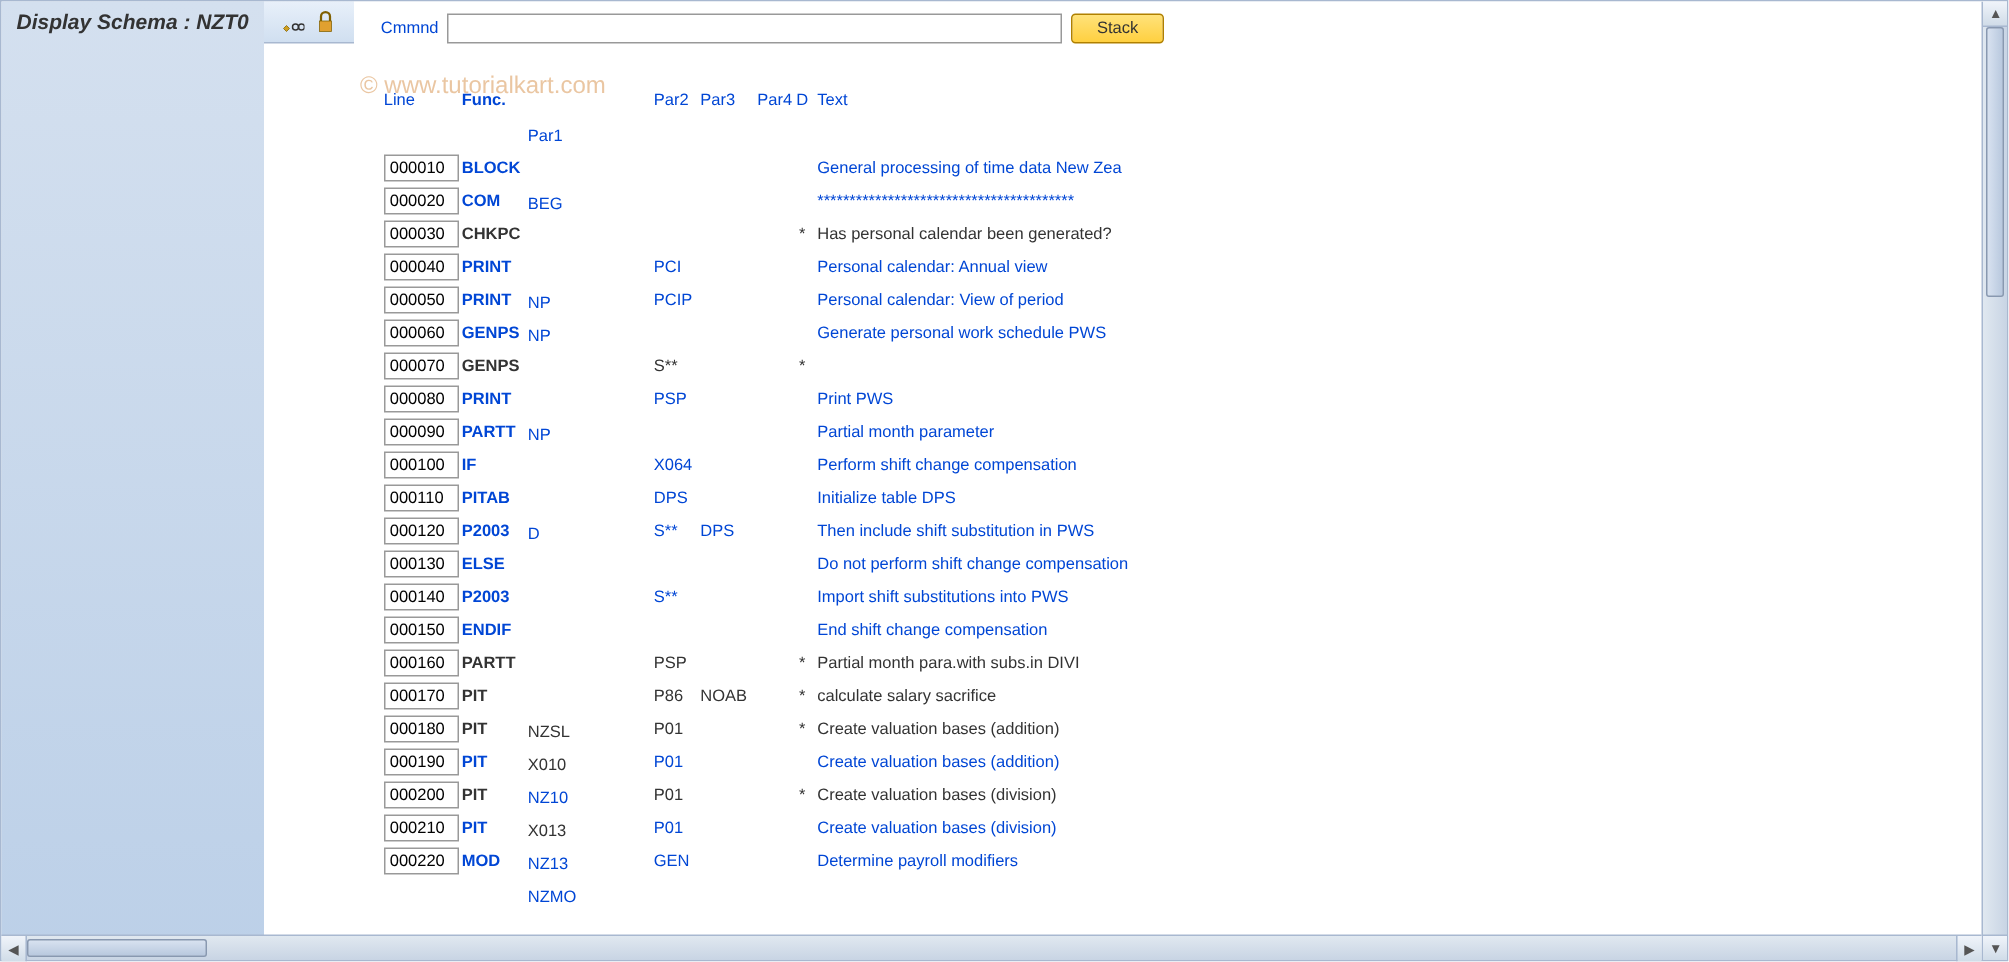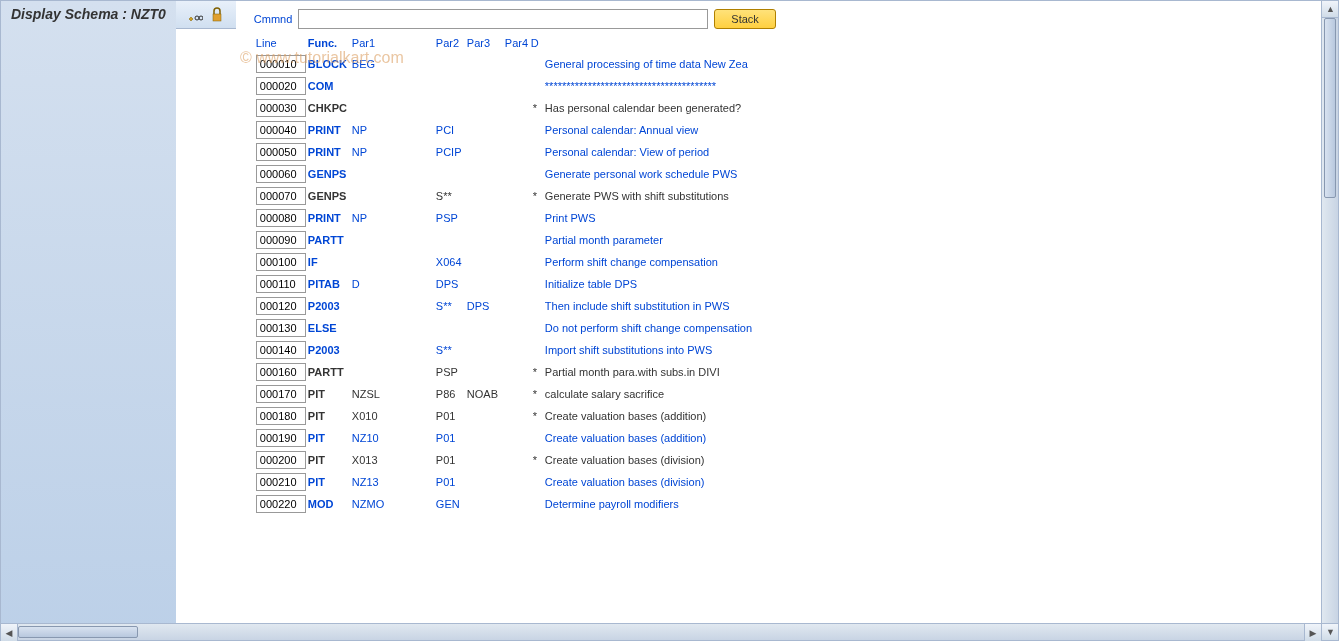--- a/index.html
+++ b/index.html
@@ -118,21 +118,21 @@
       height: 18px;
       border: 1px solid #999;
       padding: 1px 3px;
       font-size: 11px;
       background: #fff;
       text-align: left;
       font-family: Arial, sans-serif;
     }
     .col-line { width: 54px; padding-left: 2px; }
     .col-func { width: 44px; font-weight: bold; }
-    .col-par1 { width: 38px; }
+    .col-par1 { width: 38px; margin-top: 48px; }
     .col-par2 { width: 31px; margin-left: 46px; }
     .col-par3 { width: 38px; }
     .col-par4 { width: 22px; }
     .col-d { width: 16px; text-align: center; }
     .col-text { flex: 1; padding-left: 2px; }
     .blue-text { color: #0046d5; }
     .black-text { color: #333; }
     .scrollbar-right {
       width: 17px;
       background: linear-gradient(to right, #e0e8f0 0%, #c8d4e4 100%);
@@ -241,20 +241,21 @@
       </div>
 
       <div class="header-row">
         <span class="col-line">Line</span>
         <span class="col-func">Func.</span>
         <span class="col-par1">Par1</span>
         <span class="col-par2">Par2</span>
         <span class="col-par3">Par3</span>
         <span class="col-par4">Par4</span>
         <span class="col-d">D</span>
+        <span class="col-text">Text</span>
       </div>
 
       <div class="rows-container" id="rows-container">
           <div class="data-row">
             <span class="col-line"><input type="text" class="line-input" value="000010" style=""></span>
             <span class="col-func blue-text">BLOCK</span>
             <span class="col-par1 blue-text">BEG</span>
             <span class="col-par2 blue-text"></span>
             <span class="col-par3 blue-text"></span>
             <span class="col-par4 blue-text"></span>
@@ -312,21 +313,20 @@
             <span class="col-text blue-text">Generate personal work schedule PWS</span>
           </div>
           <div class="data-row">
             <span class="col-line"><input type="text" class="line-input" value="000070" style=""></span>
             <span class="col-func black-text">GENPS</span>
             <span class="col-par1 black-text"></span>
             <span class="col-par2 black-text">S**</span>
             <span class="col-par3 black-text"></span>
             <span class="col-par4 black-text"></span>
             <span class="col-d black-text">*</span>
-            <span class="col-text black-text">Generate PWS with shift substitutions</span>
           </div>
           <div class="data-row">
             <span class="col-line"><input type="text" class="line-input" value="000080" style=""></span>
             <span class="col-func blue-text">PRINT</span>
             <span class="col-par1 blue-text">NP</span>
             <span class="col-par2 blue-text">PSP</span>
             <span class="col-par3 blue-text"></span>
             <span class="col-par4 blue-text"></span>
             <span class="col-d black-text"></span>
             <span class="col-text blue-text">Print PWS</span>
@@ -383,20 +383,30 @@
           </div>
           <div class="data-row">
             <span class="col-line"><input type="text" class="line-input" value="000140" style=""></span>
             <span class="col-func blue-text">P2003</span>
             <span class="col-par1 blue-text"></span>
             <span class="col-par2 blue-text">S**</span>
             <span class="col-par3 blue-text"></span>
             <span class="col-par4 blue-text"></span>
             <span class="col-d black-text"></span>
             <span class="col-text blue-text">Import shift substitutions into PWS</span>
+          </div>
+          <div class="data-row">
+            <span class="col-line"><input type="text" class="line-input" value="000150" style=""></span>
+            <span class="col-func blue-text">ENDIF</span>
+            <span class="col-par1 blue-text"></span>
+            <span class="col-par2 blue-text"></span>
+            <span class="col-par3 blue-text"></span>
+            <span class="col-par4 blue-text"></span>
+            <span class="col-d black-text"></span>
+            <span class="col-text blue-text">End shift change compensation</span>
           </div>
           <div class="data-row">
             <span class="col-line"><input type="text" class="line-input" value="000160" style=""></span>
             <span class="col-func black-text">PARTT</span>
             <span class="col-par1 black-text"></span>
             <span class="col-par2 black-text">PSP</span>
             <span class="col-par3 black-text"></span>
             <span class="col-par4 black-text"></span>
             <span class="col-d black-text">*</span>
             <span class="col-text black-text">Partial month para.with subs.in DIVI</span>

